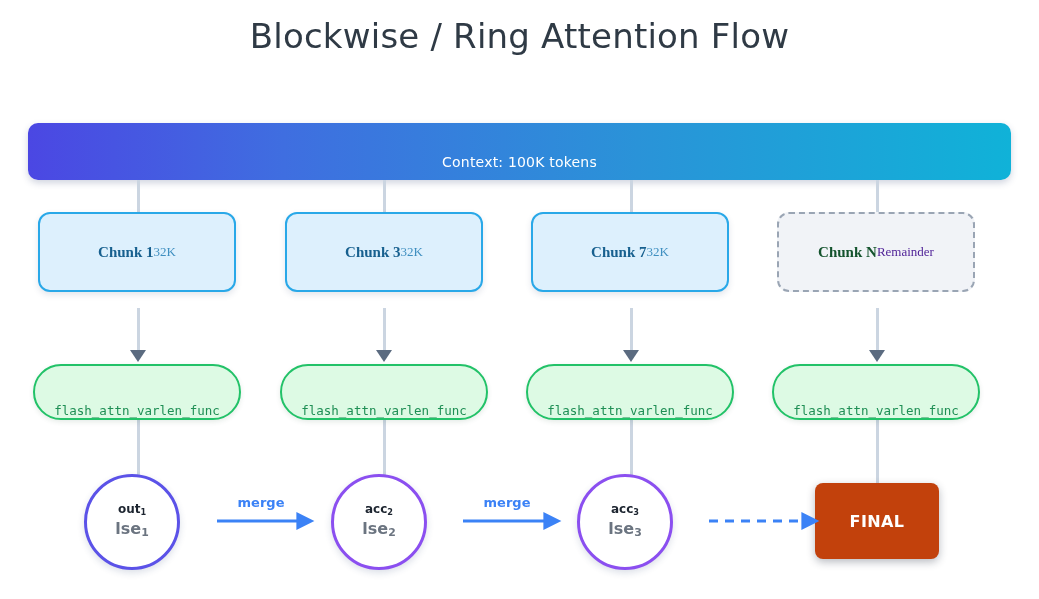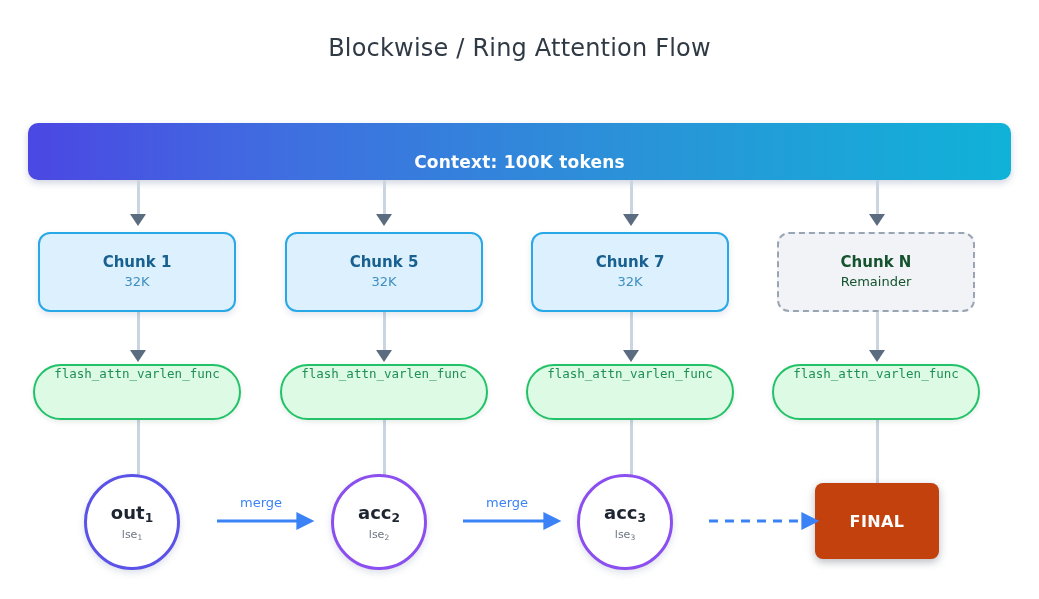--- a/index.html
+++ b/index.html
@@ -12,25 +12,25 @@
     height: 599px;
     position: relative;
     overflow: hidden;
     font-family: "DejaVu Sans", "Liberation Sans", sans-serif;
     -webkit-font-smoothing: antialiased;
   }
 
   
   .title {
     position: absolute;
-    top: 34px;
+    top: 16px;
     left: 0;
     width: 1039px;
     text-align: center;
-    font-size: 24px;
+    font-size: 34px;
     font-weight: 400;
     color: #2f3a45;
     letter-spacing: 0.2px;
   }
 
   
   .context-bar {
     position: absolute;
     left: 28px;
     top: 123px;
@@ -38,82 +38,83 @@
     height: 57px;
     border-radius: 10px;
     background: linear-gradient(90deg, #4b47e3 0%, #3f6ee0 26%, #2a93d8 62%, #10b2d8 100%);
     box-shadow: 0 3px 7px rgba(40,60,110,0.22);
     display: flex;
     align-items: center;
     justify-content: center;
   }
   .context-bar-label {
     color: #ffffff;
-    font-size: 17px;
-    font-weight: bold;
+    font-size: 14px;
+    font-weight: normal;
     letter-spacing: 0.2px;
     margin-top: 20px;
   }
 
   
   .col { position: absolute; top: 0; width: 200px; }
   .col-0 { left: 38px;  }
   .col-1 { left: 285px; }
   .col-2 { left: 531px; }
   .col-3 { left: 777px; }
 
   
   .chunk {
     position: absolute;
-    top: 232px;
+    top: 212px;
     width: 198px;
     height: 80px;
     box-sizing: border-box;
     border-radius: 12px;
     background: #ddf0fd;
     border: 2px solid #29a8e8;
     box-shadow: 0 3px 6px rgba(40,60,110,0.13);
     display: flex;
-    flex-direction: column;
+    flex-direction: row;
     align-items: center;
     justify-content: center;
+    font-family: Liberation Serif, serif;
   }
   .chunk-title {
     font-size: 15px;
     font-weight: bold;
     color: #17608f;
     line-height: 1.35;
   }
   .chunk-sub {
     font-size: 13px;
     color: #3f8fc0;
     line-height: 1.5;
   }
   .chunk.dashed {
     background: #f1f3f7;
     border: 2px dashed #9aa5b4;
     box-shadow: none;
   }
   .chunk.dashed .chunk-title { color: #14532d; }
-  .chunk.dashed .chunk-sub   { color: #14532d; }
+  .chunk.dashed .chunk-sub   { color: #4c1d95; }
 
   
   .func {
     position: absolute;
     top: 364px;
     width: 208px;
     height: 56px;
     left: -5px;
     box-sizing: border-box;
     border-radius: 28px;
     background: #ddfae4;
     border: 2px solid #22c268;
     box-shadow: 0 2px 5px rgba(40,90,60,0.12);
     display: flex;
-    align-items: flex-start;
+    align-items: flex-end;
     justify-content: center;
   }
   .func-label {
     font-family: "DejaVu Sans Mono", "Liberation Mono", monospace;
     font-size: 12.5px;
     color: #1f8f55;
     letter-spacing: 0px;
   }
 
   
@@ -128,29 +129,30 @@
     background: #ffffff;
     border: 3px solid #5b52e8;
     box-shadow: 0 3px 7px rgba(40,60,110,0.16);
     display: flex;
     flex-direction: column;
     align-items: center;
     justify-content: center;
   }
   .circle.violet { border-color: #8b4ff0; align-items: center; }
   .circle-main {
-    font-size: 18px;
+    font-size: 12px;
     font-weight: bold;
     color: #1d2530;
     line-height: 1.3;
   }
   .circle-sub {
-    font-size: 11px;
+    font-size: 16px;
     color: #6b7480;
     line-height: 1.5;
+    font-weight: bold;
   }
   .circle-main sub, .circle-sub sub {
     font-size: 0.68em;
     vertical-align: -0.22em;
   }
 
   
   .final-box {
     position: absolute;
     left: 815px;
@@ -183,21 +185,21 @@
     border-left: 8px solid transparent;
     border-right: 8px solid transparent;
     border-top: 12px solid #5b6b80;
   }
 
   
   .merge-svg { position: absolute; left: 0; top: 0; }
   .merge-label {
     position: absolute;
     font-size: 13px;
-    font-weight: normal;
+    font-weight: bold;
     color: #3b82f6;
     text-align: center;
     width: 90px;
   }
 </style>
 </head>
 <body>
 
 <div class="title">Blockwise / Ring Attention Flow</div>
 
@@ -237,21 +239,21 @@
     <div class="func-label">flash_attn_varlen_func</div>
   </div>
   <div class="circle">
     <div class="circle-main">out<sub>1</sub></div>
     <div class="circle-sub">lse<sub>1</sub></div>
   </div>
 </div>
 
 <div class="col col-1">
   <div class="chunk">
-    <div class="chunk-title">Chunk 5</div>
+    <div class="chunk-title">Chunk 3</div>
     <div class="chunk-sub">32K</div>
   </div>
   <div class="func">
     <div class="func-label">flash_attn_varlen_func</div>
   </div>
   <div class="circle violet">
     <div class="circle-main">acc<sub>2</sub></div>
     <div class="circle-sub">lse<sub>2</sub></div>
   </div>
 </div>

